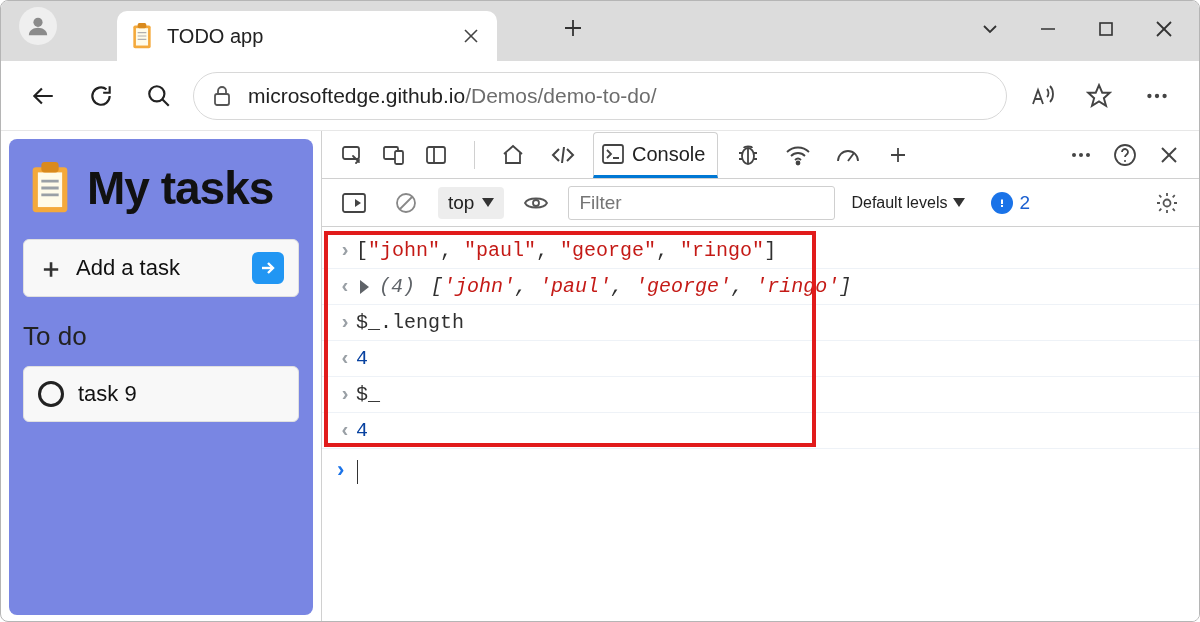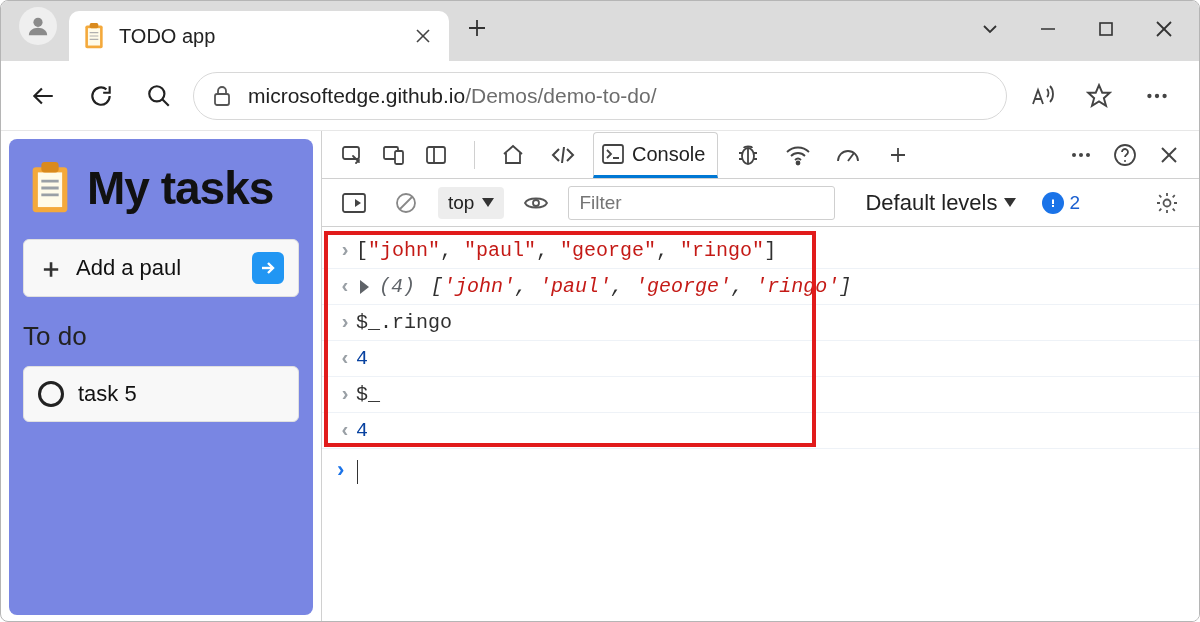--- a/index.html
+++ b/index.html
@@ -21,21 +21,21 @@
     --task-border: #e0e0e0;
     --accent-blue: #2196f3;
     --highlight-red: #e11b1b;
   }
   * { box-sizing: border-box; }
   html, body { margin:0; padding:0; height:100%; font-family: "Segoe UI", Arial, sans-serif; font-size:16px; color:#222; }
   body { width:1200px; height:622px; overflow:hidden; background:#fff; border:1px solid #b5b5b5; border-radius:8px;}
   svg { display:block; }
 
   
-  .titlebar { height:60px; background:var(--chrome-bg); display:flex; align-items:flex-end; }
+  .titlebar { height:60px; background:var(--chrome-bg); display:flex; align-items:flex-end;gap:48px; }
   .profile-chip { width:38px; height:38px; border-radius:50%; background:#efefef; display:flex; align-items:center; justify-content:center; margin:0 12px 10px 18px; align-self:center;}
   .tab { background:var(--tab-bg); height:50px; min-width:380px; border-top-left-radius:10px; border-top-right-radius:10px; display:flex; align-items:center; padding:0 14px; gap:14px; position:relative;}
   .tab .favicon { width:22px; height:26px; }
   .tab .title { flex:1; font-size:20px;}
   .tab .close { padding:4px;}
   .newtab { width:44px; height:44px; display:flex; align-items:center; justify-content:center; margin-left:6px; align-self:center; margin-bottom:6px;}
   .win-controls { margin-left:auto; display:flex; align-items:center; gap:0; align-self:center; margin-bottom:4px; padding-right:6px;}
   .win-controls .btn { width:58px; height:44px; display:flex; align-items:center; justify-content:center;}
 
   .toolbar { height:70px; background:var(--toolbar-bg); border-bottom:1px solid #e7e7e7; display:flex; align-items:center; padding:0 18px; gap:10px;}
@@ -63,21 +63,21 @@
   
   .devtools { flex:1; border-left:1px solid var(--dev-border); background:var(--dev-bg); display:flex; flex-direction:column;}
   .dev-tabbar { height:48px; display:flex; align-items:center; border-bottom:1px solid var(--dev-border); padding:0 10px; gap:10px;}
   .dev-tabbar .grp { display:flex; align-items:center; gap:2px;}
   .dev-tabbar .sp { width:1px; height:28px; background:var(--dev-border); margin:0 8px;}
   .dev-ico { width:40px; height:40px; display:flex; align-items:center; justify-content:center; border-radius:4px;}
   .tab-console { display:flex; align-items:center; gap:8px; height:46px; padding:0 12px 0 8px; border:1px solid var(--dev-border); border-bottom:3px solid #0078d4; border-top-left-radius:4px; border-top-right-radius:4px; background:#fff; font-size:20px; margin-bottom:-1px;}
   .dev-toolbar { height:48px; display:flex; align-items:center; border-bottom:1px solid var(--dev-border); padding:0 12px; gap:12px;}
   .top-select { display:flex; align-items:center; gap:8px; background:#ededed; border-radius:4px; height:32px; padding:0 10px; font-size:19px;}
   .filter-input { flex:0 0 190px; height:34px; border:1px solid #cfcfcf; border-radius:3px; padding:0 10px; font-size:19px; color:#777; background:#fff;}
-  .levels { display:flex; align-items:center; gap:6px; font-size:22px; color:#222; margin-left:18px;}
+  .levels { display:flex; align-items:center; gap:6px; font-size:16px; color:#222; margin-left:4px;}
   .issues { display:flex; align-items:center; gap:6px; font-size:19px; color:#1a5fd0; margin-left:14px;}
   .issues .bubble { width:22px; height:22px; border-radius:50%; background:#1a73e8; display:flex; align-items:center; justify-content:center;}
   .gear { margin-left:auto;}
 
   .console-body { flex:1; position:relative; font-family: Consolas, "Courier New", monospace; font-size:20px; line-height:34px; padding:6px 0 0 0;}
   .line { display:flex; align-items:center; padding:0 12px; border-bottom:1px solid #eef2f7; height:36px;}
   .gutter { width:22px; display:flex; justify-content:center; color:#9aa0a6;}
   .gutter.in::before { content:"›"; color:#9aa0a6; font-weight:bold;}
   .gutter.out::before { content:"‹"; color:#9aa0a6; font-weight:bold;}
   .expand-tri { width:0; height:0; border-top:7px solid transparent; border-bottom:7px solid transparent; border-left:9px solid #5f6368; margin:0 10px 0 4px;}
@@ -205,32 +205,32 @@
             <rect x="5" y="6" width="14" height="20" fill="#fffbe9"></rect>
             <rect x="7" y="0" width="10" height="6" rx="2" fill="#d98a1e"></rect>
             <line x1="7" y1="11" x2="17" y2="11" stroke="#9aa0a6" stroke-width="1.6"></line>
             <line x1="7" y1="15" x2="17" y2="15" stroke="#9aa0a6" stroke-width="1.6"></line>
             <line x1="7" y1="19" x2="17" y2="19" stroke="#9aa0a6" stroke-width="1.6"></line>
           </svg>
         <div class="page-title">My tasks</div>
       </div>
       <div class="add-task">
         <span class="plus">＋</span>
-        <span>Add a paul</span>
+        <span>Add a task</span>
         <span class="submit">
           <svg width="18" height="18" viewBox="0 0 18 18" fill="none" stroke="#fff" stroke-width="2.4">
               <line x1="3" y1="9" x2="14" y2="9"></line>
               <polyline points="9,4 14,9 9,14"></polyline>
             </svg>
         </span>
       </div>
       <div class="section-label">To do</div>
       <div class="task-item">
         <span class="circle"></span>
-        <span>task 5</span>
+        <span>task 9</span>
       </div>
     </div>
   </div>
 
   <div class="devtools">
 
     <div class="dev-tabbar">
       <div class="grp">
         <div class="dev-ico">
             <svg width="24" height="24" viewBox="0 0 24 24" fill="none" stroke="#444" stroke-width="1.8">
@@ -389,21 +389,21 @@
 
       <div class="line">
         <span class="gutter out"></span>
         <span class="expand-tri"></span>
         <span class="count arr-italic">(4)</span>
         <span class="plain arr-italic">&nbsp;<span>[</span><span class="str">'john'</span><span>, </span><span class="str">'paul'</span><span>, </span><span class="str">'george'</span><span>, </span><span class="str">'ringo'</span><span>]</span></span>
       </div>
 
       <div class="line">
         <span class="gutter in"></span>
-        <span class="plain">$_.ringo</span>
+        <span class="plain">$_.length</span>
       </div>
 
       <div class="line">
         <span class="gutter out"></span>
         <span class="num">4</span>
       </div>
 
       <div class="line">
         <span class="gutter in"></span>
         <span class="plain">$_</span>

